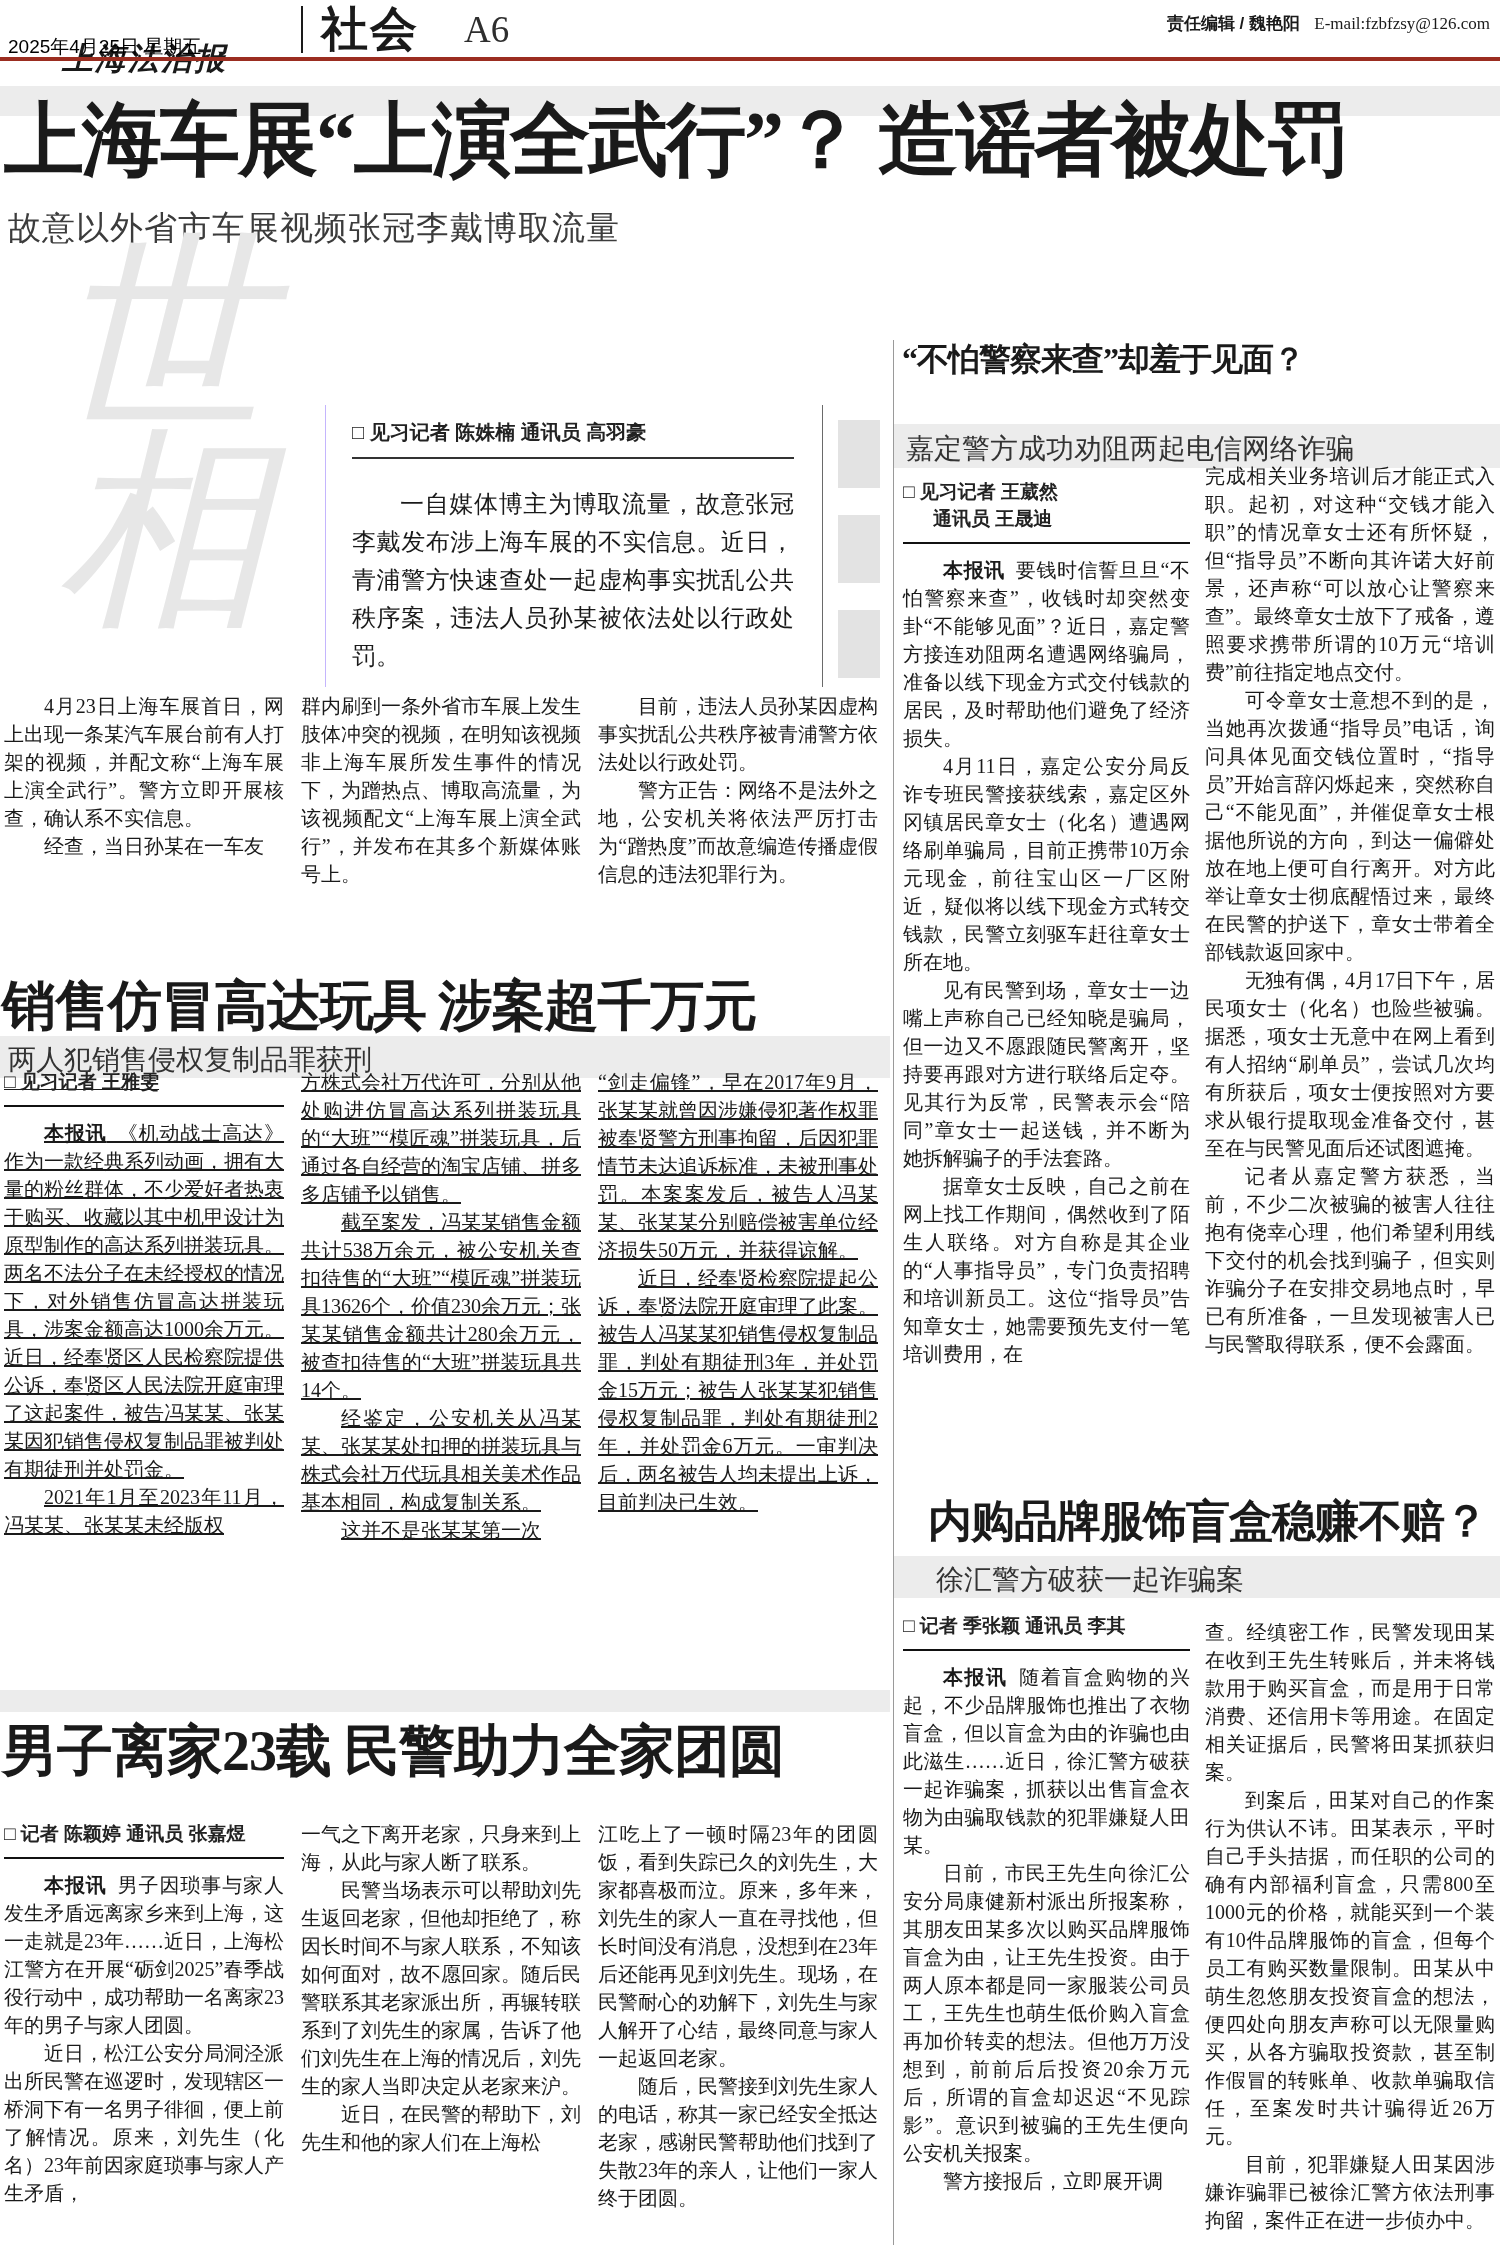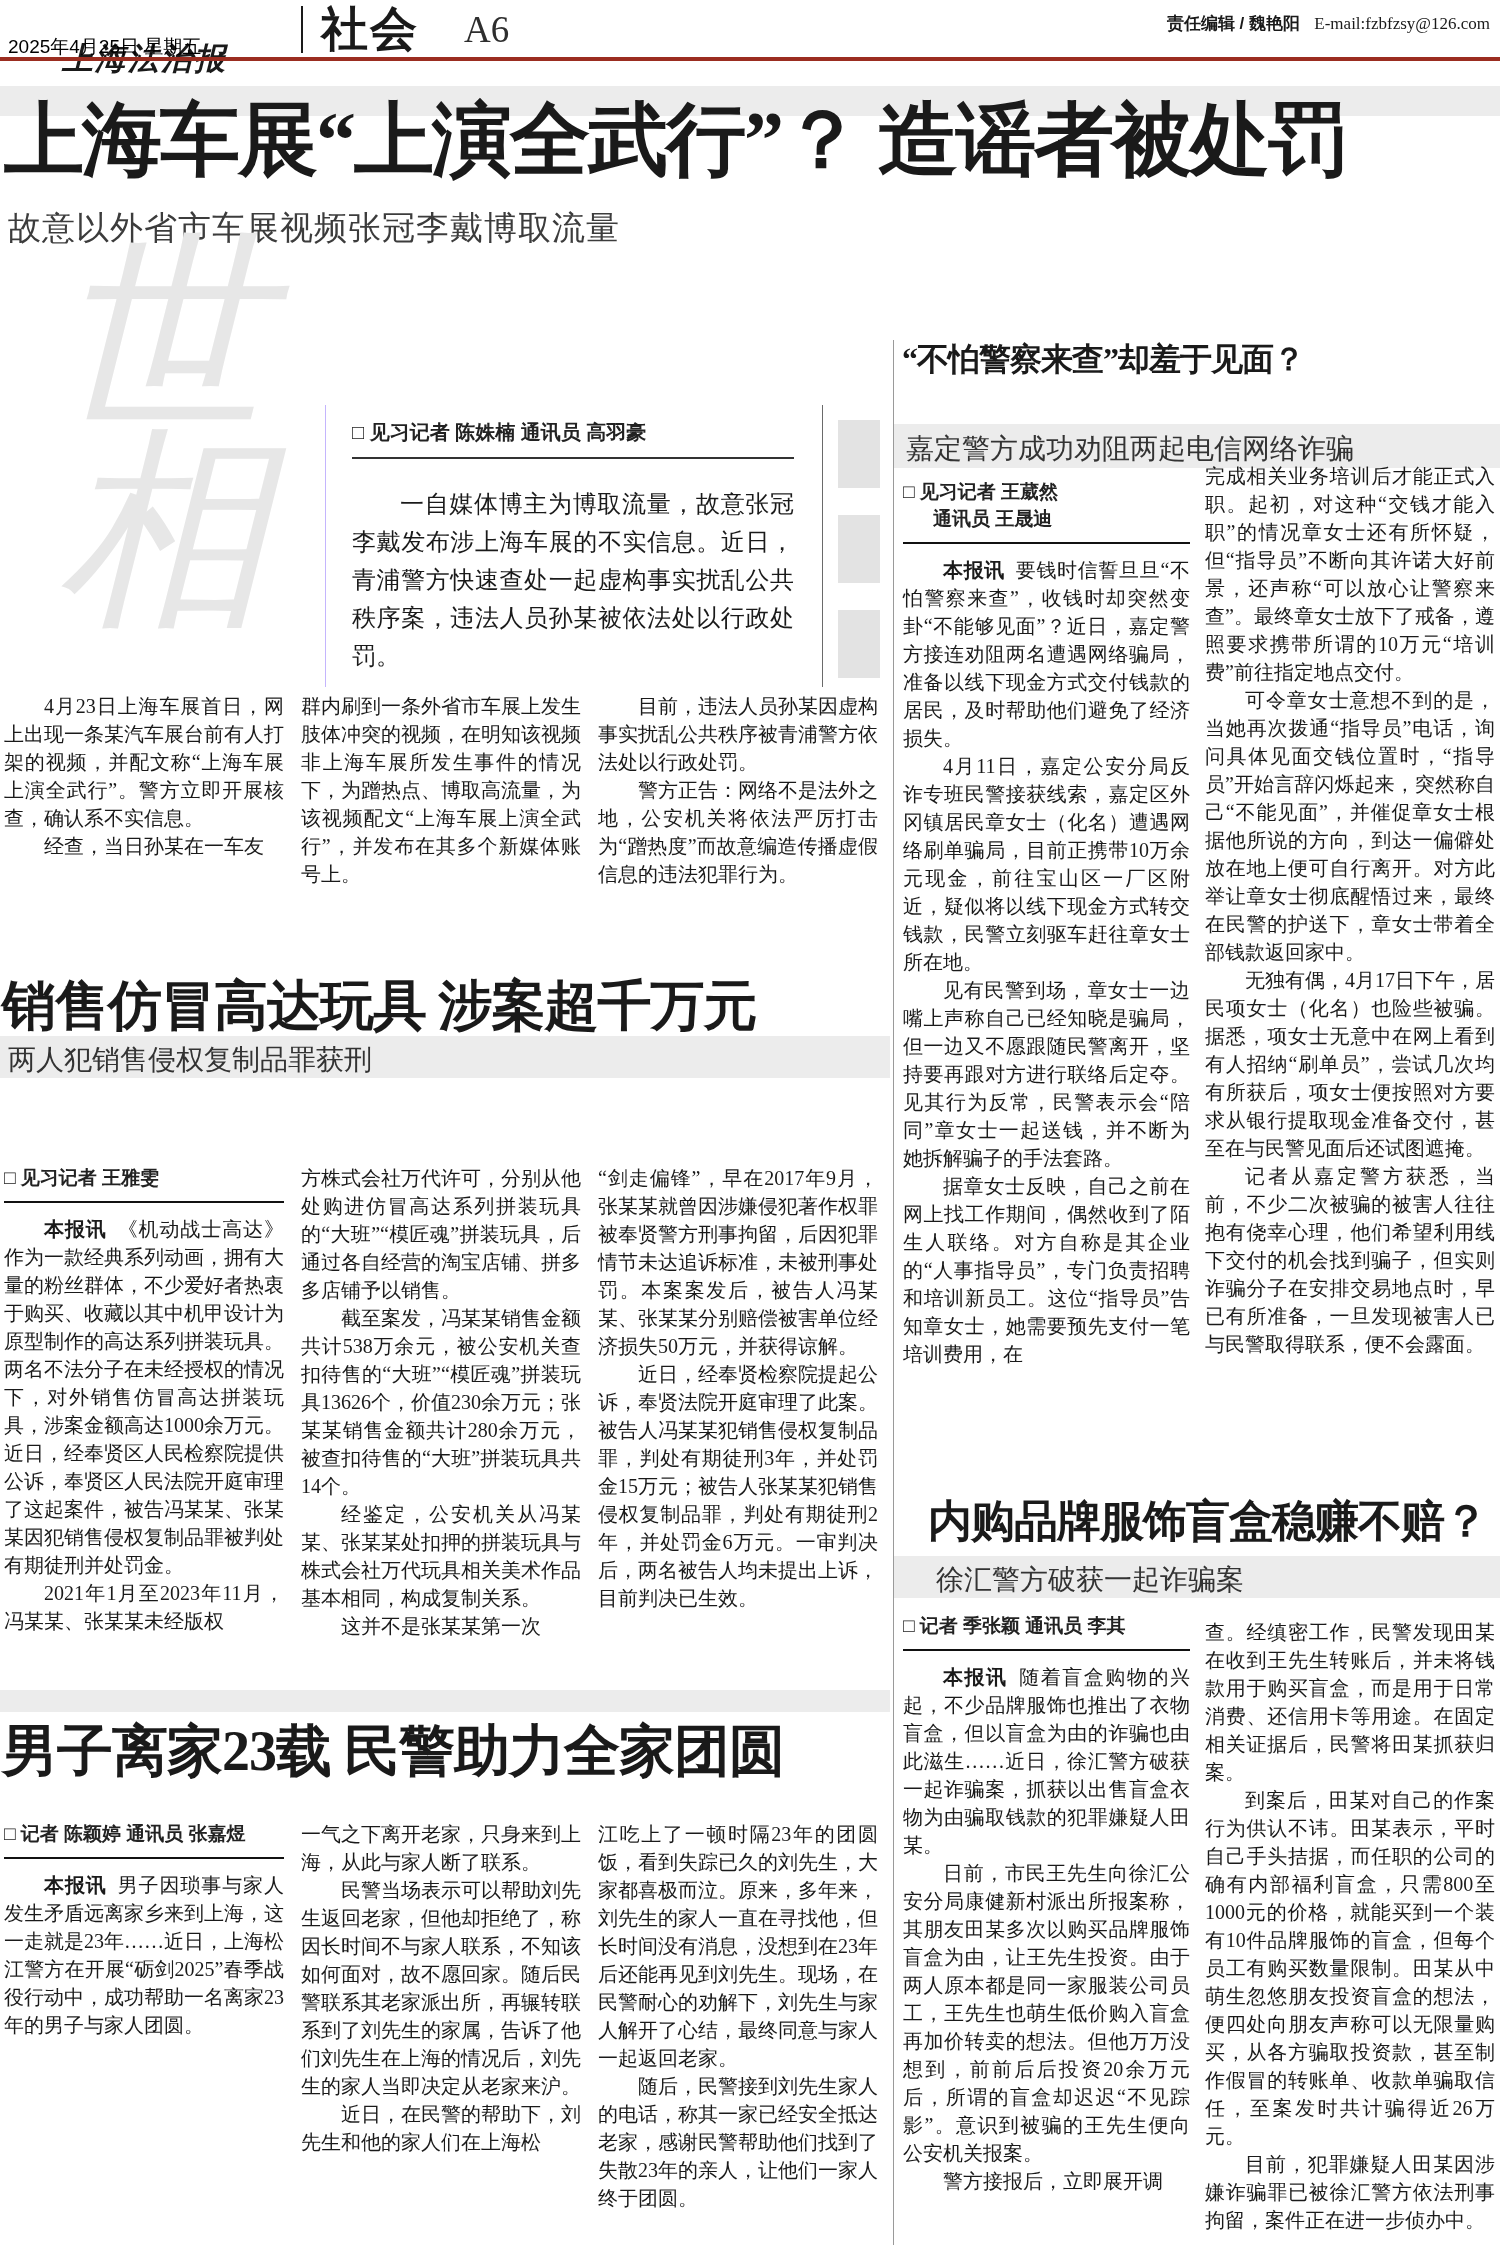--- a/index.html
+++ b/index.html
@@ -59,21 +59,21 @@
   .a-title{font-weight:bold;letter-spacing:-1px;white-space:nowrap;}
   .a2-title{left:902px;top:338px;font-size:32px;}
   .a2-subband{left:894px;top:424px;width:606px;height:44px;}
   .a2-sub{left:906px;top:430px;font-size:28px;color:#333;font-family:"Liberation Sans",sans-serif;}
   .a2col1{left:903px;top:478px;width:287px;}
   .a2col2{left:1205px;top:462px;width:290px;}
 
   .a3-title{left:2px;top:970px;font-size:54px;}
   .a3-subband{left:0;top:1036px;width:890px;height:42px;}
   .a3-sub{left:8px;top:1041px;font-size:28px;color:#333;font-family:"Liberation Sans",sans-serif;}
-  .a3col{top:1164px;}
+  .a3col{top:1068px;text-decoration:underline;}
 
   .a4-band{left:0;top:1690px;width:890px;height:22px;}
   .a4-title{left:2px;top:1714px;font-size:56px;}
   .a4col{top:1820px;}
 
   .a5-title{left:928px;top:1492px;font-size:44px;}
   .a5-subband{left:894px;top:1556px;width:606px;height:42px;}
   .a5-sub{left:936px;top:1561px;font-size:28px;color:#333;font-family:"Liberation Sans",sans-serif;}
   .a5col1{left:903px;top:1612px;width:287px;}
   .a5col2{left:1205px;top:1618px;width:290px;}
@@ -169,20 +169,21 @@
       <p class="para cont">“剑走偏锋”，早在2017年9月，张某某就曾因涉嫌侵犯著作权罪被奉贤警方刑事拘留，后因犯罪情节未达追诉标准，未被刑事处罚。本案案发后，被告人冯某某、张某某分别赔偿被害单位经济损失50万元，并获得谅解。</p>
       <p class="para">近日，经奉贤检察院提起公诉，奉贤法院开庭审理了此案。被告人冯某某犯销售侵权复制品罪，判处有期徒刑3年，并处罚金15万元；被告人张某某犯销售侵权复制品罪，判处有期徒刑2年，并处罚金6万元。一审判决后，两名被告人均未提出上诉，目前判决已生效。</p>
     </div>
 
   <div class="abs band a4-band"></div>
   <h2 class="abs a-title a4-title" style="margin:0;">男子离家23载 民警助力全家团圆</h2>
   <div class="abs col a4col cleft1">
     <div class="byline2">□ 记者 陈颖婷 通讯员 张嘉煜</div>
     <div>
         <p class="para"><b>本报讯</b> 男子因琐事与家人发生矛盾远离家乡来到上海，这一走就是23年……近日，上海松江警方在开展“砺剑2025”春季战役行动中，成功帮助一名离家23年的男子与家人团圆。</p>
+        <p class="para">近日，松江公安分局洞泾派出所民警在巡逻时，发现辖区一桥洞下有一名男子徘徊，便上前了解情况。原来，刘先生（化名）23年前因家庭琐事与家人产生矛盾，</p>
       </div>
   </div>
   <div class="abs col a4col cleft2">
       <p class="para cont">一气之下离开老家，只身来到上海，从此与家人断了联系。</p>
       <p class="para">民警当场表示可以帮助刘先生返回老家，但他却拒绝了，称因长时间不与家人联系，不知该如何面对，故不愿回家。随后民警联系其老家派出所，再辗转联系到了刘先生的家属，告诉了他们刘先生在上海的情况后，刘先生的家人当即决定从老家来沪。</p>
       <p class="para">近日，在民警的帮助下，刘先生和他的家人们在上海松</p>
     </div>
   <div class="abs col a4col cleft3">
       <p class="para cont">江吃上了一顿时隔23年的团圆饭，看到失踪已久的刘先生，大家都喜极而泣。原来，多年来，刘先生的家人一直在寻找他，但长时间没有消息，没想到在23年后还能再见到刘先生。现场，在民警耐心的劝解下，刘先生与家人解开了心结，最终同意与家人一起返回老家。</p>
       <p class="para">随后，民警接到刘先生家人的电话，称其一家已经安全抵达老家，感谢民警帮助他们找到了失散23年的亲人，让他们一家人终于团圆。</p>

